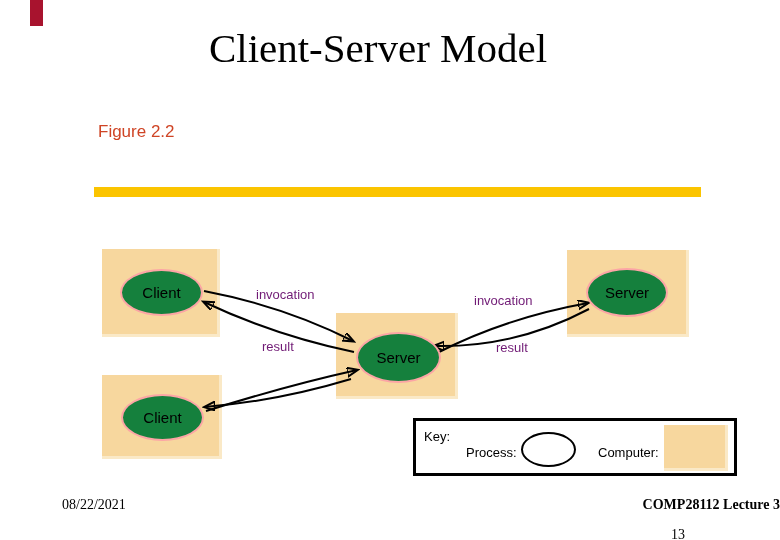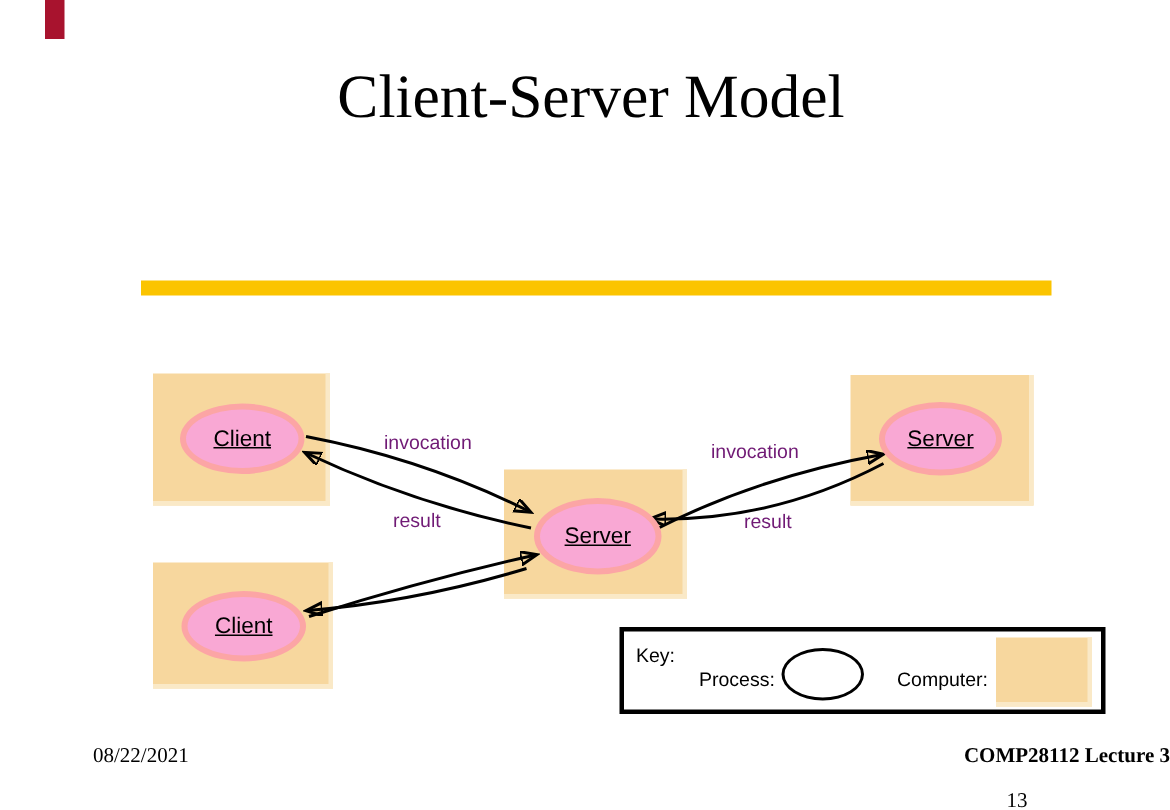--- a/index.html
+++ b/index.html
@@ -2,21 +2,21 @@
 <html><head>
 <meta charset="utf-8">
 <style>
   html,body{margin:0;padding:0;background:#ffffff;}
   .slide{
     position:relative;width:780px;height:540px;background:#ffffff;overflow:hidden;
     font-family:"Liberation Sans","DejaVu Sans",sans-serif;color:#000;
   }
   .corner-mark{position:absolute;left:30px;top:0;width:13px;height:26px;background:#A8132E;}
   .slide-title{
-    position:absolute;left:0;top:26px;width:756px;margin:16px;text-align:center;
+    position:absolute;left:0;top:26px;width:756px;margin:0;text-align:center;
     font-family:"Liberation Serif","DejaVu Serif",serif;font-weight:400;
     font-size:41px;line-height:1.1;color:#000;
   }
   .figure-caption{
     position:absolute;left:98px;top:121px;
     font-size:17px;line-height:21px;color:#CF4425;
   }
   .accent-bar{position:absolute;left:94px;top:187px;width:607px;height:10px;background:#FBC400;}
 
   .computer-box{
@@ -25,24 +25,23 @@
   }
   .box-tl{left:102px;top:249px;width:118px;height:88px;}
   .box-bl{left:102px;top:375px;width:120px;height:84px;}
   .box-mid{left:336px;top:313px;width:122px;height:86px;}
   .box-tr{left:567px;top:250px;width:122px;height:87px;}
 
   .arrow-layer{position:absolute;left:0;top:0;width:780px;height:540px;}
   .arrow-layer path{stroke:#000;stroke-width:2;fill:none;}
 
   .process-ellipse{
-    position:absolute;background:#f9a8d4;border:4px solid #fca5a5;border-radius:50%;
+    position:absolute;background:#15803d;border:2px solid #fca5a5;border-radius:50%;
     display:flex;align-items:center;justify-content:center;box-sizing:border-box;
     font-size:15px;
-    text-decoration:underline;
   }
   .ell-client-tl{left:120px;top:269px;width:83px;height:47px;}
   .ell-client-bl{left:121px;top:394px;width:83px;height:47px;}
   .ell-server-mid{left:356px;top:332px;width:85px;height:51px;}
   .ell-server-tr{left:586px;top:268px;width:82px;height:49px;}
 
   .edge-label{position:absolute;font-size:13px;color:#701a75;}
   .lbl-inv-left{left:256px;top:287px;}
   .lbl-res-left{left:262px;top:339px;}
   .lbl-inv-right{left:474px;top:293px;}
@@ -75,20 +74,21 @@
 </head>
 <body>
 
 <div class="slide">
 
   <div class="corner-mark"></div>
 
   <h1 class="slide-title">Client-Server Model</h1>
 
   <div class="figure-caption">
+    <div>Figure 2.2</div>
   </div>
 
   <div class="accent-bar"></div>
 
   <div class="computer-box box-tl"></div>
   <div class="computer-box box-bl"></div>
   <div class="computer-box box-mid"></div>
   <div class="computer-box box-tr"></div>
 
   <svg class="arrow-layer" viewBox="0 0 780 540" xmlns="http://www.w3.org/2000/svg">

